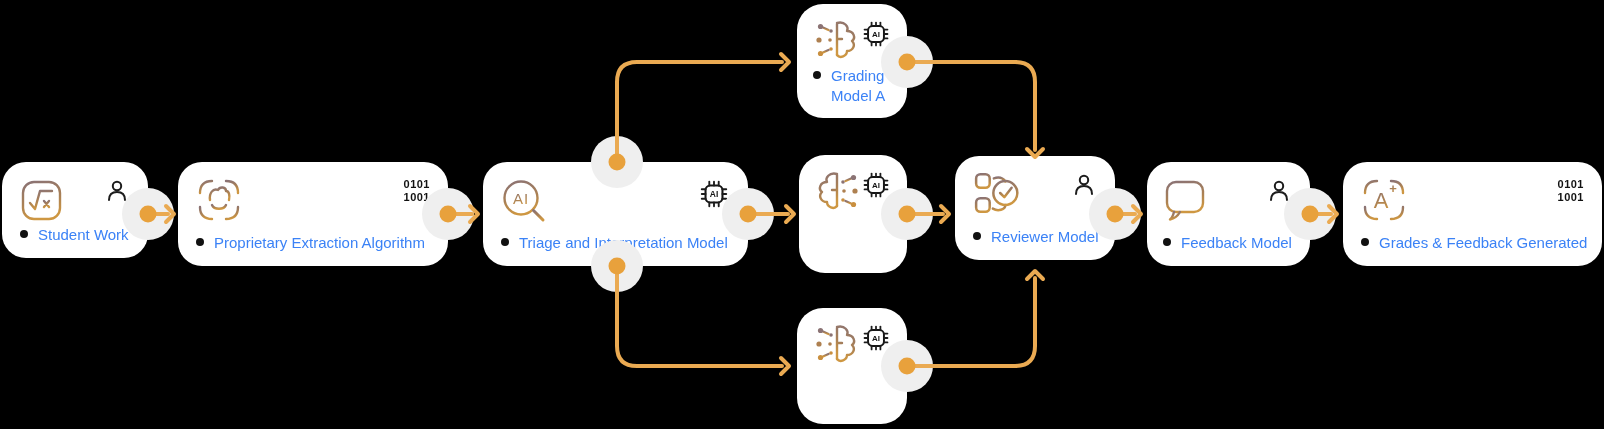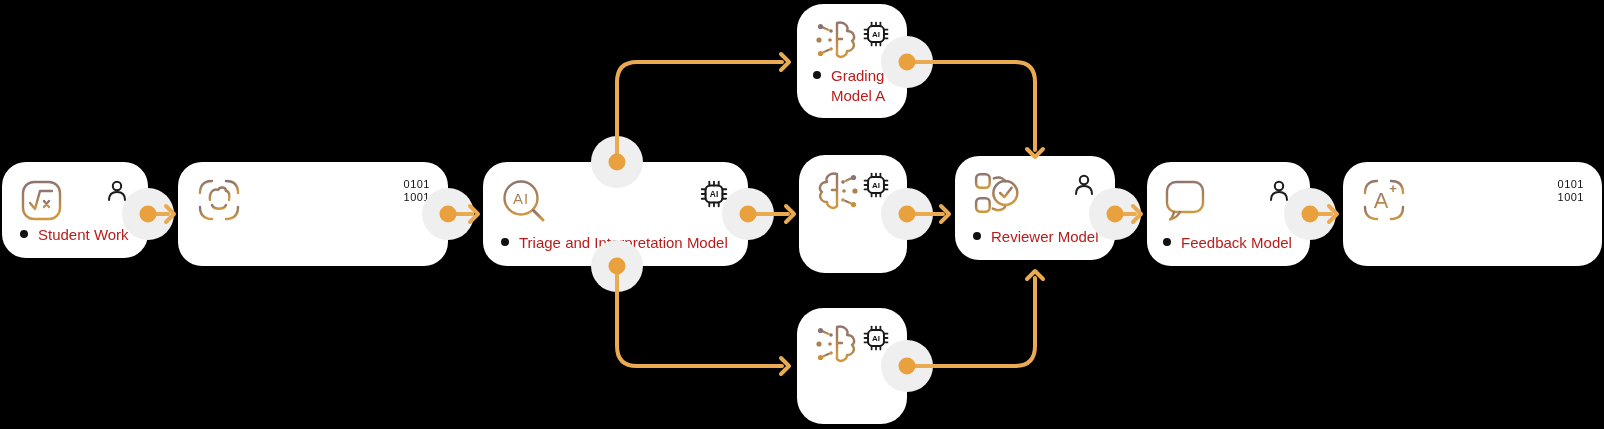--- a/index.html
+++ b/index.html
@@ -4,25 +4,25 @@
 <style>
   html,body{margin:0;padding:0;background:#000;}
   #canvas{position:relative;width:1604px;height:429px;background:#000;overflow:hidden;
           font-family:"Liberation Sans","DejaVu Sans",sans-serif;}
   .card{position:absolute;background:#fff;border-radius:24px;box-sizing:border-box;
         padding:16px 18px 14px;display:flex;flex-direction:column;justify-content:space-between;
         box-shadow:0 2px 10px rgba(0,0,0,.45);z-index:1;}
   .card.small{border-radius:26px;padding:15px 16px 13px;}
   .row-top{display:flex;justify-content:space-between;align-items:flex-start;}
   .label{display:flex;align-items:flex-start;gap:10px;font-size:15px;font-weight:500;
-         color:#b91c1c;line-height:1.3;white-space:nowrap;}
+         color:#3b82f6;line-height:1.3;white-space:nowrap;}
   .card.small .label{white-space:normal;}
   .card.small .label span[data-bind]{max-width:74px;display:inline-block;}
   .bullet{width:8px;height:8px;border-radius:50%;background:#111;margin-top:5px;flex:none;}
-  .binary{font-weight:400;font-size:11px;line-height:1.2;letter-spacing:.5px;text-align:right;color:#111;}
+  .binary{font-weight:700;font-size:11px;line-height:1.2;letter-spacing:.5px;text-align:right;color:#111;}
   .mirror svg{transform:scaleX(-1);}
   svg{display:block;}
   #edges{position:absolute;left:0;top:0;z-index:5;pointer-events:none;}
   .edge{stroke:#EAAA52;stroke-width:4;fill:none;stroke-linecap:round;stroke-linejoin:round;}
   .halo{fill:#EFEFEF;}
   .dot{fill:#E8A13C;}
   .icon-grad{stroke:url(#gIcon);fill:none;stroke-width:2.4;stroke-linecap:round;stroke-linejoin:round;}
   .icon-dark{stroke:#1c1c1c;fill:none;stroke-width:2;stroke-linecap:round;stroke-linejoin:round;}
   .chip-rect{stroke:#151515;fill:none;stroke-width:2.2;}
   text.grad{fill:url(#gIcon);stroke:none;font-family:"Liberation Sans",sans-serif;}
@@ -75,20 +75,24 @@
           <path class="icon-grad" d="M15 41 C7 41 3 37 3 29"></path>
           <path class="icon-grad" d="M2 22 L42 22"></path>
           <path class="icon-grad" d="M13 22 C12 15 16 10 21 12 C23 8 29 9 29 13 C32 13 33 17 32 22"></path>
           <path class="icon-grad" d="M15 27 C17 32 27 32 29 27"></path>
         </svg>
       </span>
       <span class="binary">
         <div data-bind="nodes.1.binary.0">0101</div>
         <div data-bind="nodes.1.binary.1">1001</div>
       </span>
+    </div>
+    <div class="label">
+      <span class="bullet"></span>
+      <span data-bind="nodes.1.label">Proprietary Extraction Algorithm</span>
     </div>
   </div>
 
   <div class="card" style="left:483px;top:162px;width:265px;height:104px;">
     <div class="row-top">
       <span>
         <svg width="46" height="46" viewBox="0 0 46 46">
           <circle class="icon-grad" cx="20" cy="20" r="16.5"></circle>
           <path class="icon-grad" style="stroke-width:3" d="M32.5 32.5 L42 42"></path>
           <text class="grad" x="20" y="26" font-size="15" letter-spacing="1" text-anchor="middle" data-bind="ui.lens_label">AI</text>
@@ -294,20 +298,24 @@
           <path class="icon-grad" d="M41 29 C41 37 37 41 29 41"></path>
           <path class="icon-grad" d="M15 41 C7 41 3 37 3 29"></path>
           <text class="grad" x="19" y="30" font-size="22" text-anchor="middle" data-bind="ui.grade_letter">A</text>
           <text class="grad" x="31" y="15" font-size="13" font-weight="700" text-anchor="middle" data-bind="ui.grade_plus">+</text>
         </svg>
       </span>
       <span class="binary">
         <div data-bind="nodes.8.binary.0">0101</div>
         <div data-bind="nodes.8.binary.1">1001</div>
       </span>
+    </div>
+    <div class="label">
+      <span class="bullet"></span>
+      <span data-bind="nodes.8.label">Grades &amp; Feedback Generated</span>
     </div>
   </div>
 
   <svg id="edges" width="1604" height="429" viewBox="0 0 1604 429">
 
     <circle class="halo" cx="148" cy="214" r="26"></circle>
       <circle class="halo" cx="448" cy="214" r="26"></circle>
     <circle class="halo" cx="617" cy="162" r="26"></circle>
       <circle class="halo" cx="617" cy="266" r="26"></circle>
     <circle class="halo" cx="748" cy="214" r="26"></circle>

